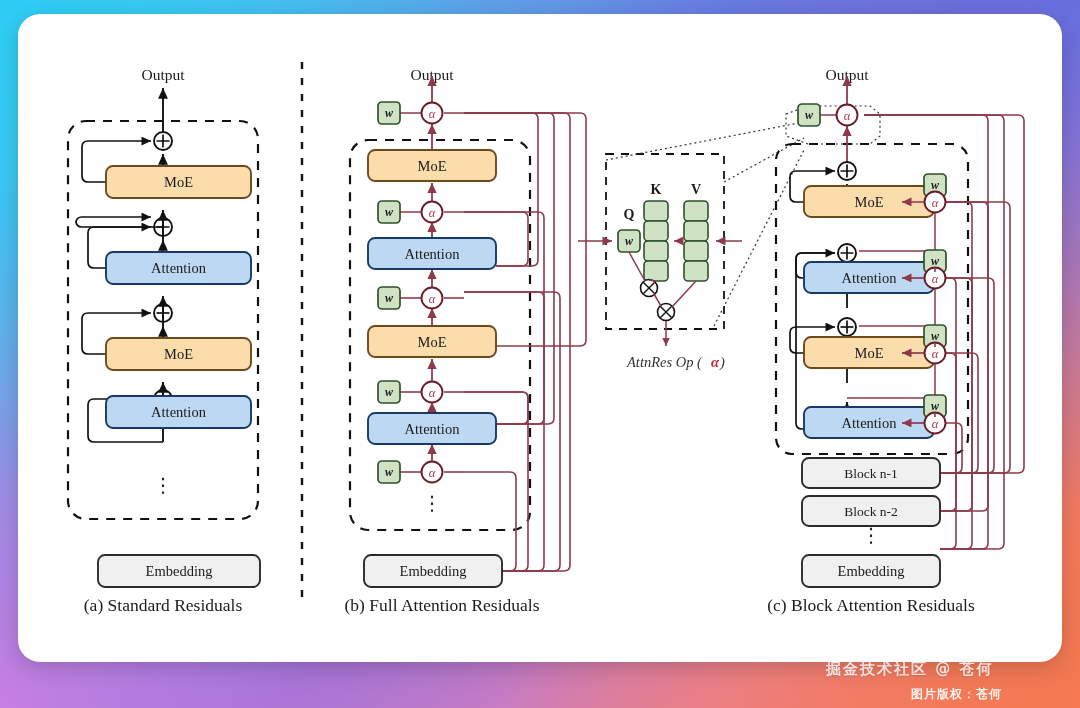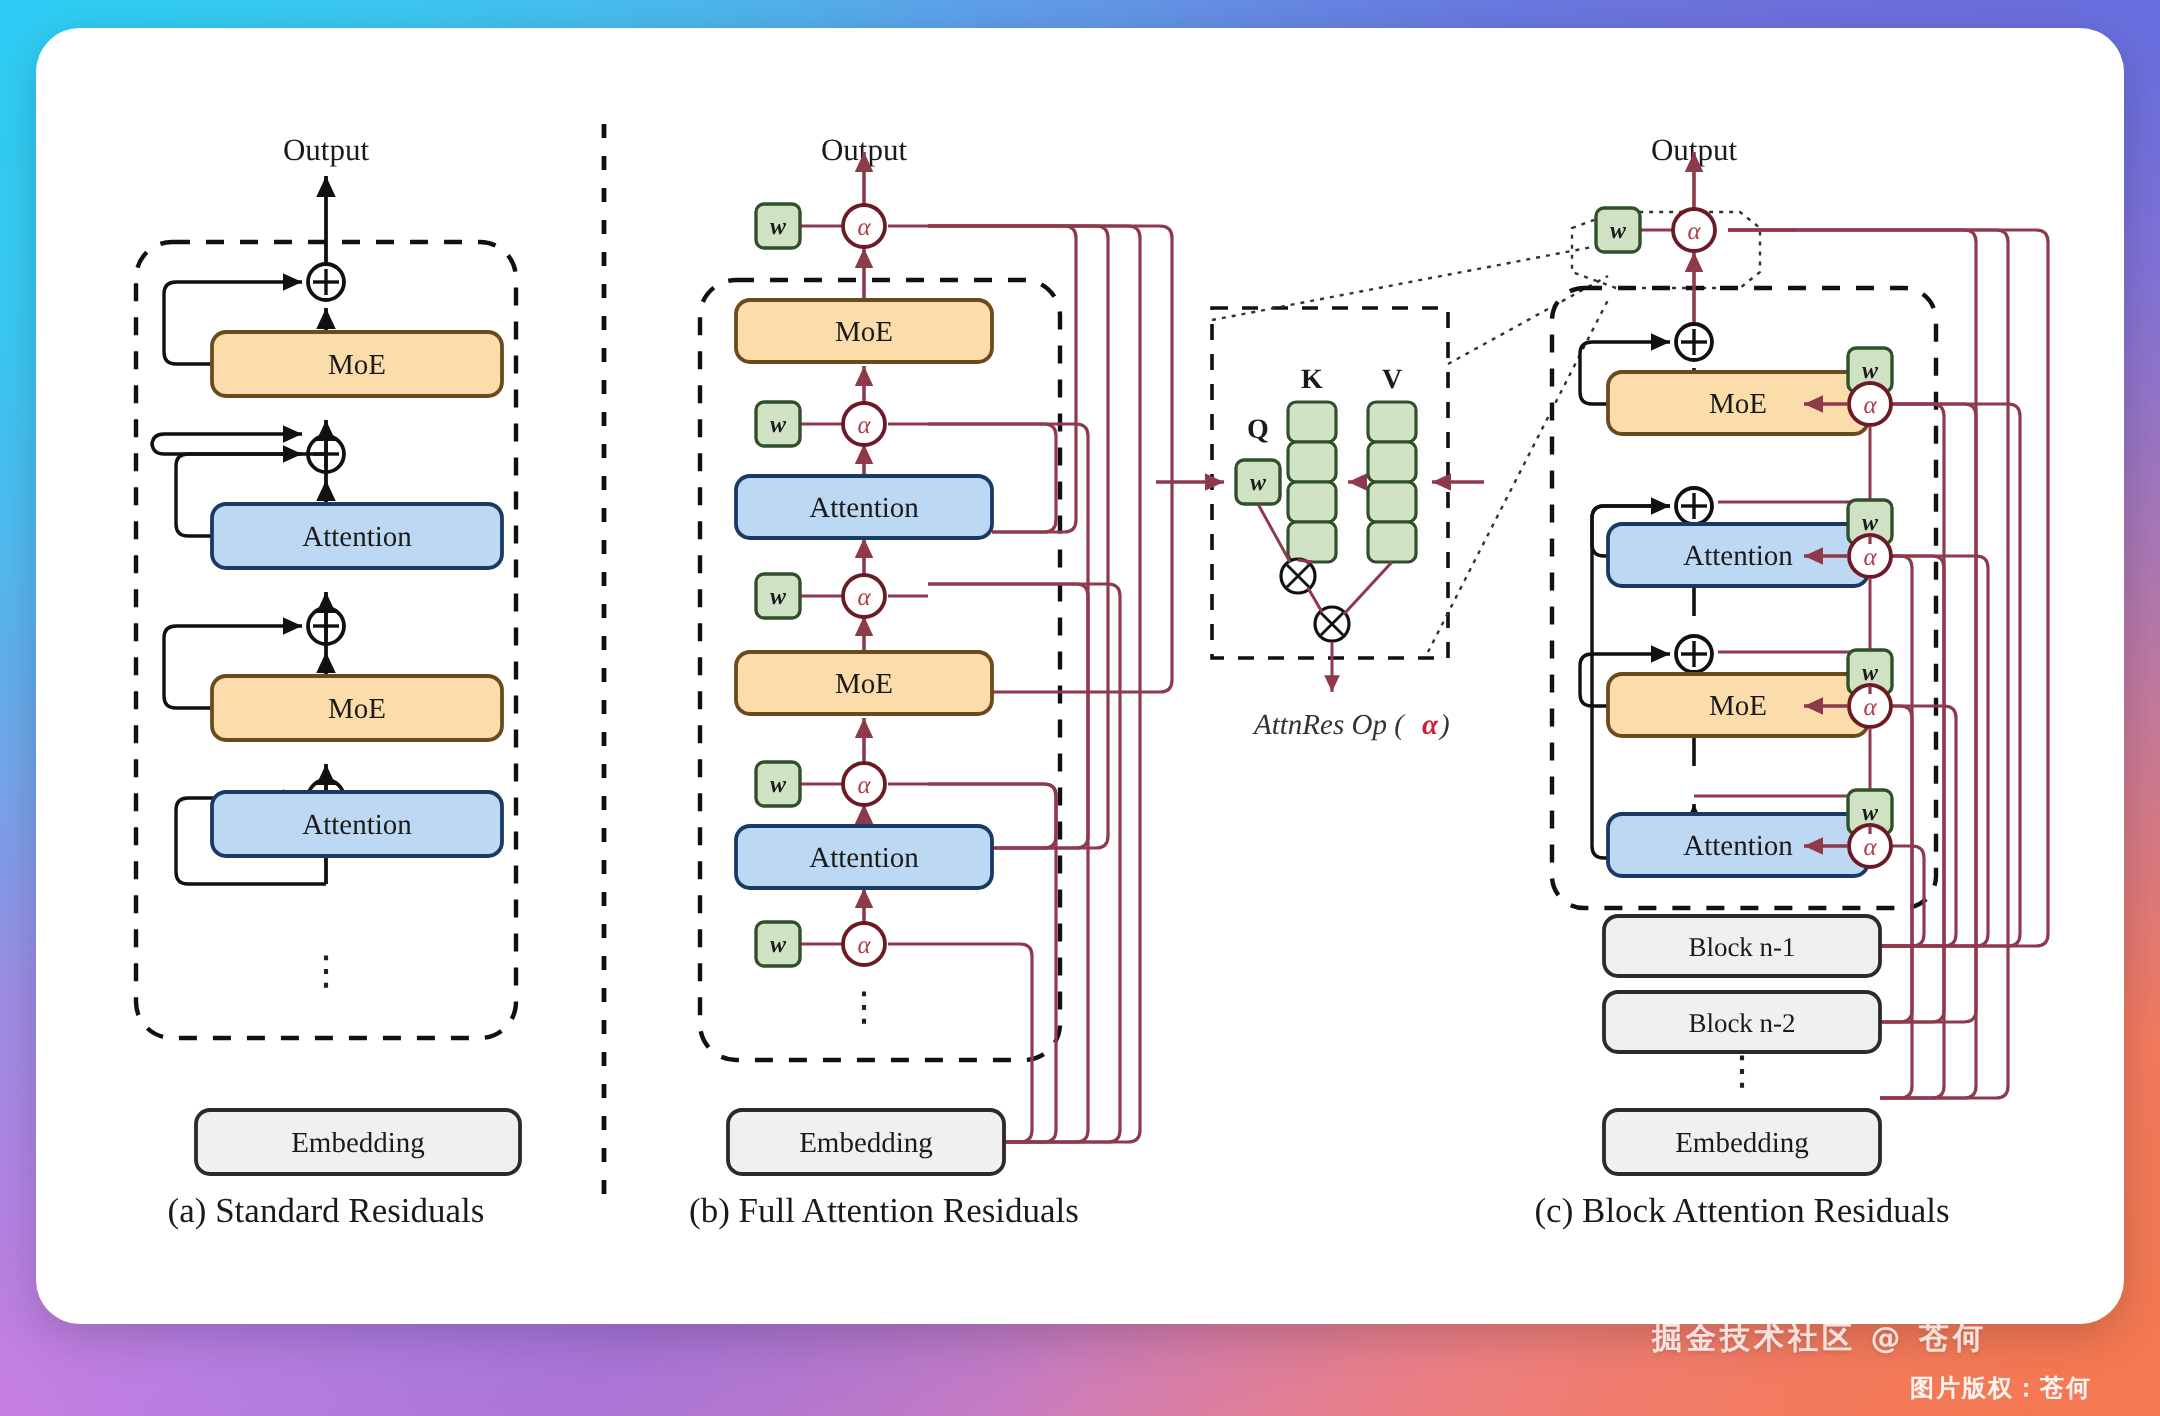--- a/index.html
+++ b/index.html
@@ -49,21 +49,21 @@
     font-family: "DejaVu Sans", sans-serif;
     font-size: 15px;
     font-weight: 700;
     color: rgba(255,255,255,0.80);
     letter-spacing: 2px;
     white-space: nowrap;
     text-shadow: 0 1px 2px rgba(0,0,0,0.10);
   }
   .wm-sub {
     position: absolute;
-    left: 955px; top: 686px;
+    left: 911px; top: 686px;
     font-family: Liberation Mono, monospace;
     font-size: 12px;
     font-weight: 700;
     color: rgba(255,255,255,0.92);
     letter-spacing: 1px;
     white-space: nowrap;
   }
   text { font-family: "Liberation Serif", "DejaVu Serif", serif; }
   .caption { font-size: 17.5px; fill: #1a1a1a; }
   .lbl-output { font-size: 15.5px; fill: #1a1a1a; }

